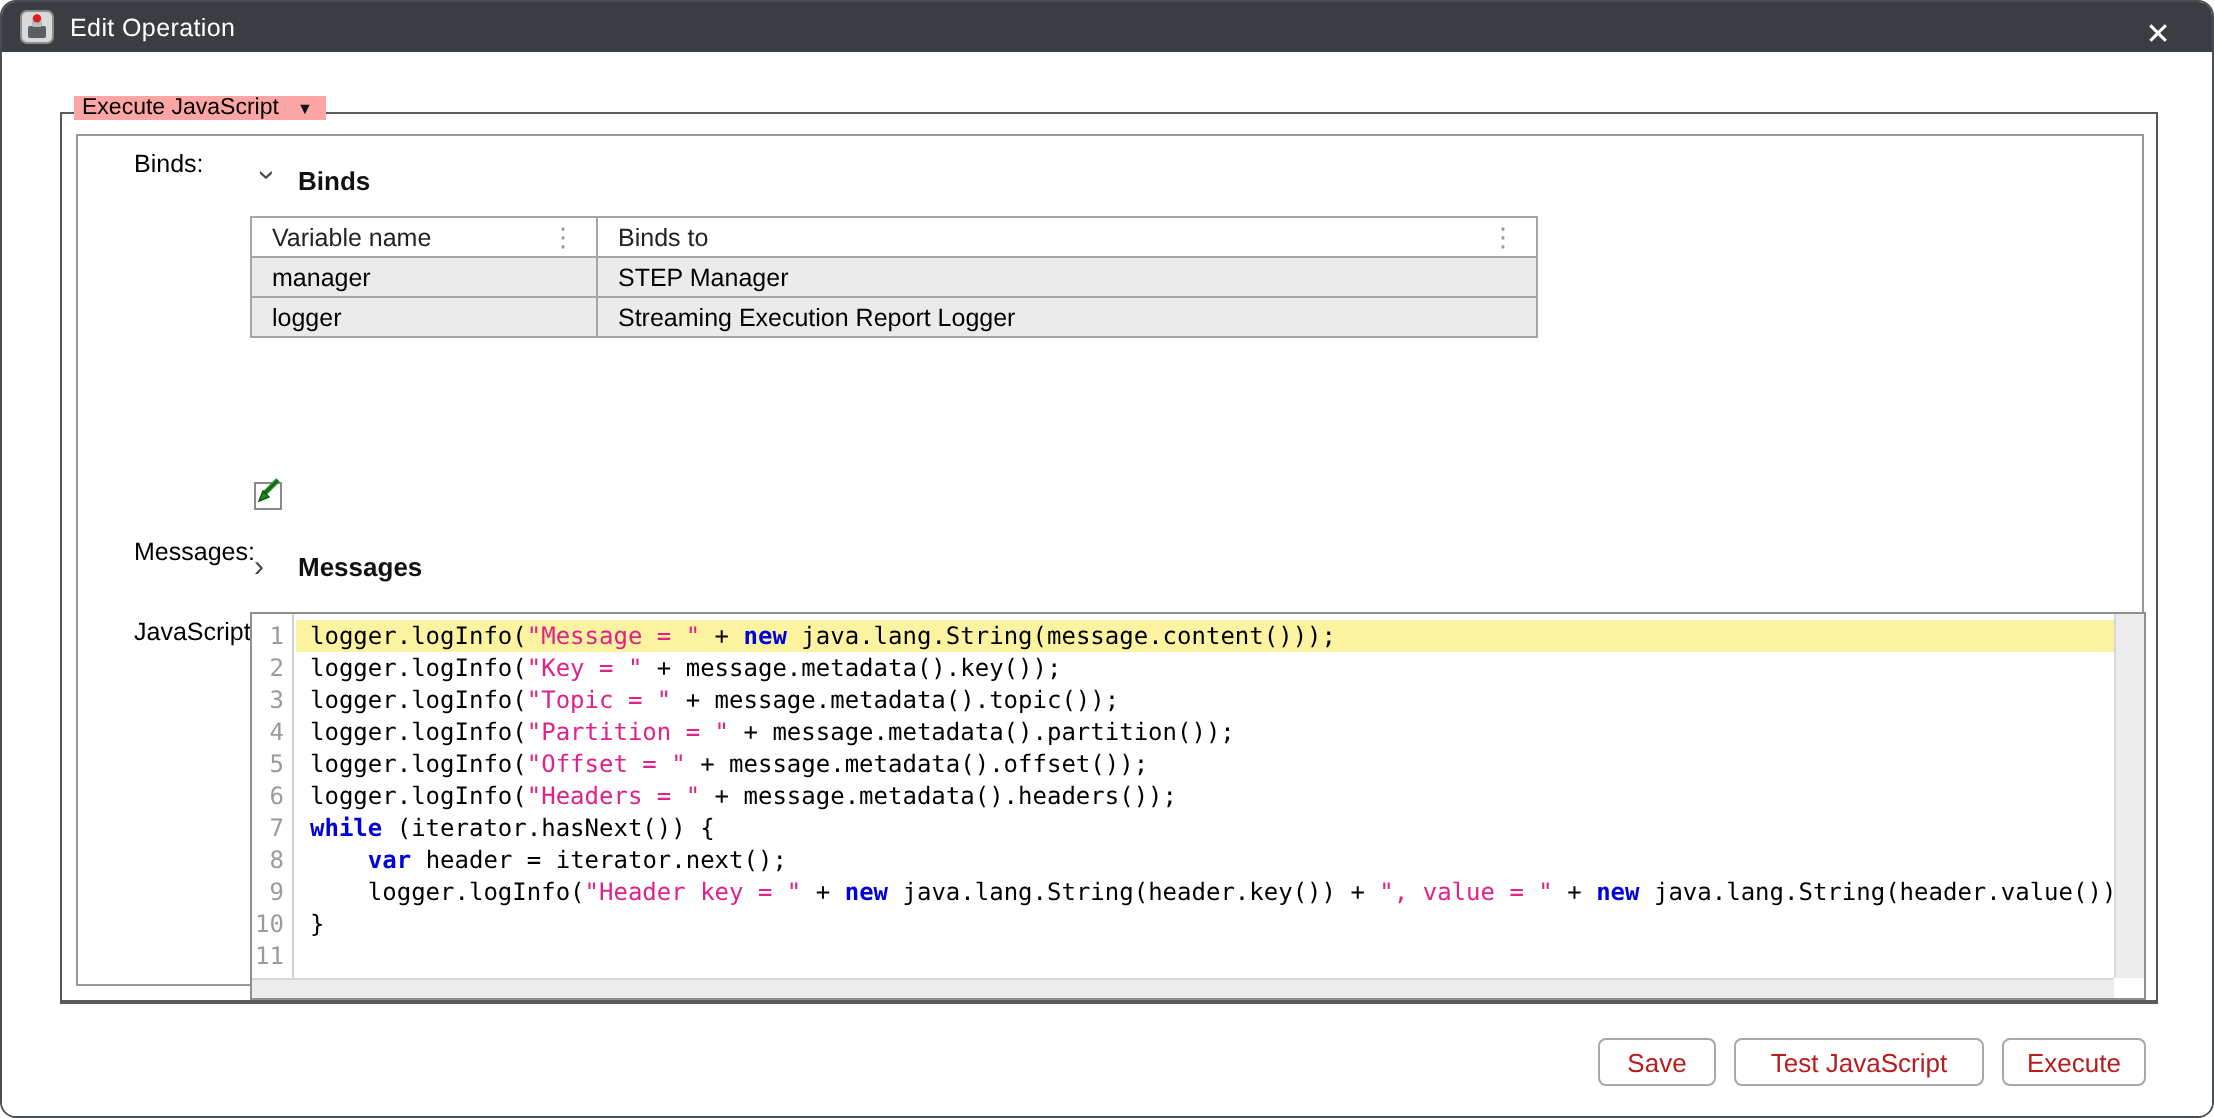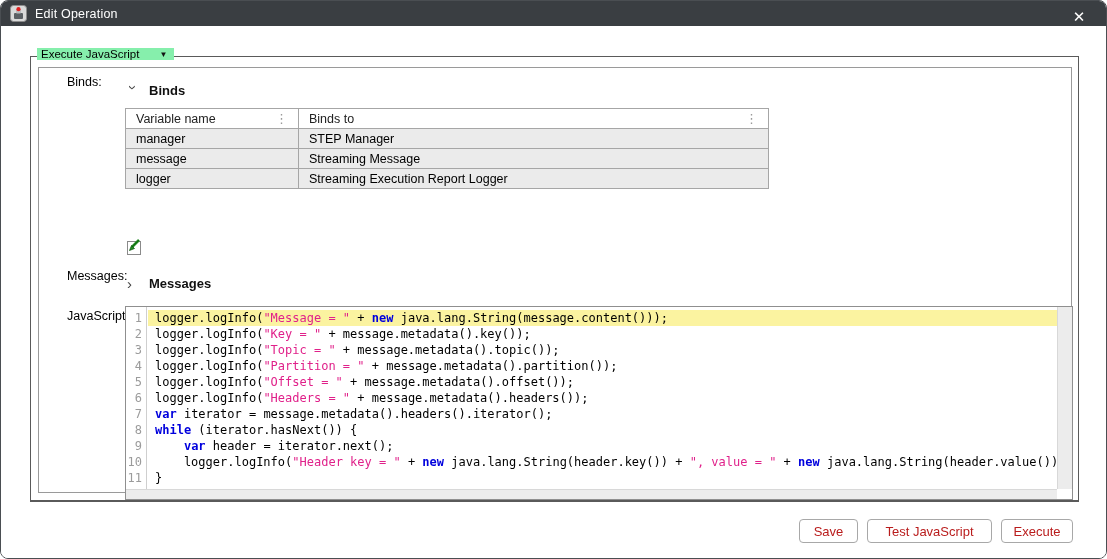--- a/index.html
+++ b/index.html
@@ -21,22 +21,22 @@
     display:flex; align-items:center; justify-content:center;
     color:#fff; font-size:15px; cursor:pointer; background:transparent; border:none;
   }
   
   .body { position:absolute; left:0; top:31px; right:0; bottom:0; background:#fff; }
   .groupbox {
     position:absolute; left:29px; top:24px; width:1049px; height:446px;
     border:1px solid #5a5a5a; border-bottom-width:2px; background:#fff;
   }
   .legend {
-    position:absolute; top:-9px; left:6px; background:#86efac; padding:0 7px 0 4px;
-    font-size:11.5px; color:#000; display:flex; align-items:center; gap:20px; cursor:pointer;
+    position:absolute; top:-9px; left:6px; background:#fca5a5; padding:0 7px 0 4px;
+    font-size:11.5px; color:#000; display:flex; align-items:center; gap:9px; cursor:pointer;
   }
   .legend .dd { font-size:8px; color:#111; }
   .inner-panel {
     position:absolute; left:7px; top:10px; right:6px; bottom:7px;
     border:1px solid #9a9a9a; background:#fff;
   }
   .field-label { position:absolute; font-size:12.5px; color:#000; }
   .section-toggle { position:absolute; display:flex; align-items:center; gap:10px; cursor:pointer; }
   .section-toggle .chev { color:#444; font-size:15px; line-height:10px; width:12px; display:inline-block; }
   .chev.down { transform:rotate(90deg); transform-origin:center; }
@@ -151,24 +151,20 @@
                 </span>
               </th>
             </tr>
           </thead>
           <tbody>
             <tr>
               <td>manager</td>
               <td>STEP Manager</td>
             </tr>
             <tr>
-              <td>message</td>
-              <td>Streaming Message</td>
-            </tr>
-            <tr>
               <td>logger</td>
               <td>Streaming Execution Report Logger</td>
             </tr>
           </tbody>
         </table>
 
         <button class="edit-cell-btn">
           <svg width="18" height="17" viewBox="0 0 18 17">
             <rect x="2.5" y="2.5" width="13" height="13" fill="#fff" stroke="#8a8a8a"></rect>
             <path d="M14 1 L7 8" stroke="#1f8a1f" stroke-width="2.6"></path>
@@ -199,21 +195,20 @@
               <div class="ln">10</div>
               <div class="ln">11</div>
             </div>
           <div class="code-lines">
               <div class="cl hl"><span>logger.logInfo(</span><span class="s">"Message = "</span><span> + </span><span class="k">new</span><span> java.lang.String(message.content()));</span></div>
               <div class="cl"><span>logger.logInfo(</span><span class="s">"Key = "</span><span> + message.metadata().key());</span></div>
               <div class="cl"><span>logger.logInfo(</span><span class="s">"Topic = "</span><span> + message.metadata().topic());</span></div>
               <div class="cl"><span>logger.logInfo(</span><span class="s">"Partition = "</span><span> + message.metadata().partition());</span></div>
               <div class="cl"><span>logger.logInfo(</span><span class="s">"Offset = "</span><span> + message.metadata().offset());</span></div>
               <div class="cl"><span>logger.logInfo(</span><span class="s">"Headers = "</span><span> + message.metadata().headers());</span></div>
-              <div class="cl"><span class="k">var</span><span> iterator = message.metadata().headers().iterator();</span></div>
               <div class="cl"><span class="k">while</span><span> (iterator.hasNext()) {</span></div>
               <div class="cl"><span>    </span><span class="k">var</span><span> header = iterator.next();</span></div>
               <div class="cl"><span>    logger.logInfo(</span><span class="s">"Header key = "</span><span> + </span><span class="k">new</span><span> java.lang.String(header.key()) + </span><span class="s">", value = "</span><span> + </span><span class="k">new</span><span> java.lang.String(header.value()));</span></div>
               <div class="cl"><span>}</span></div>
             </div>
           <div class="vtrack"></div>
           <div class="htrack"></div>
         </div>
 
       </div>

